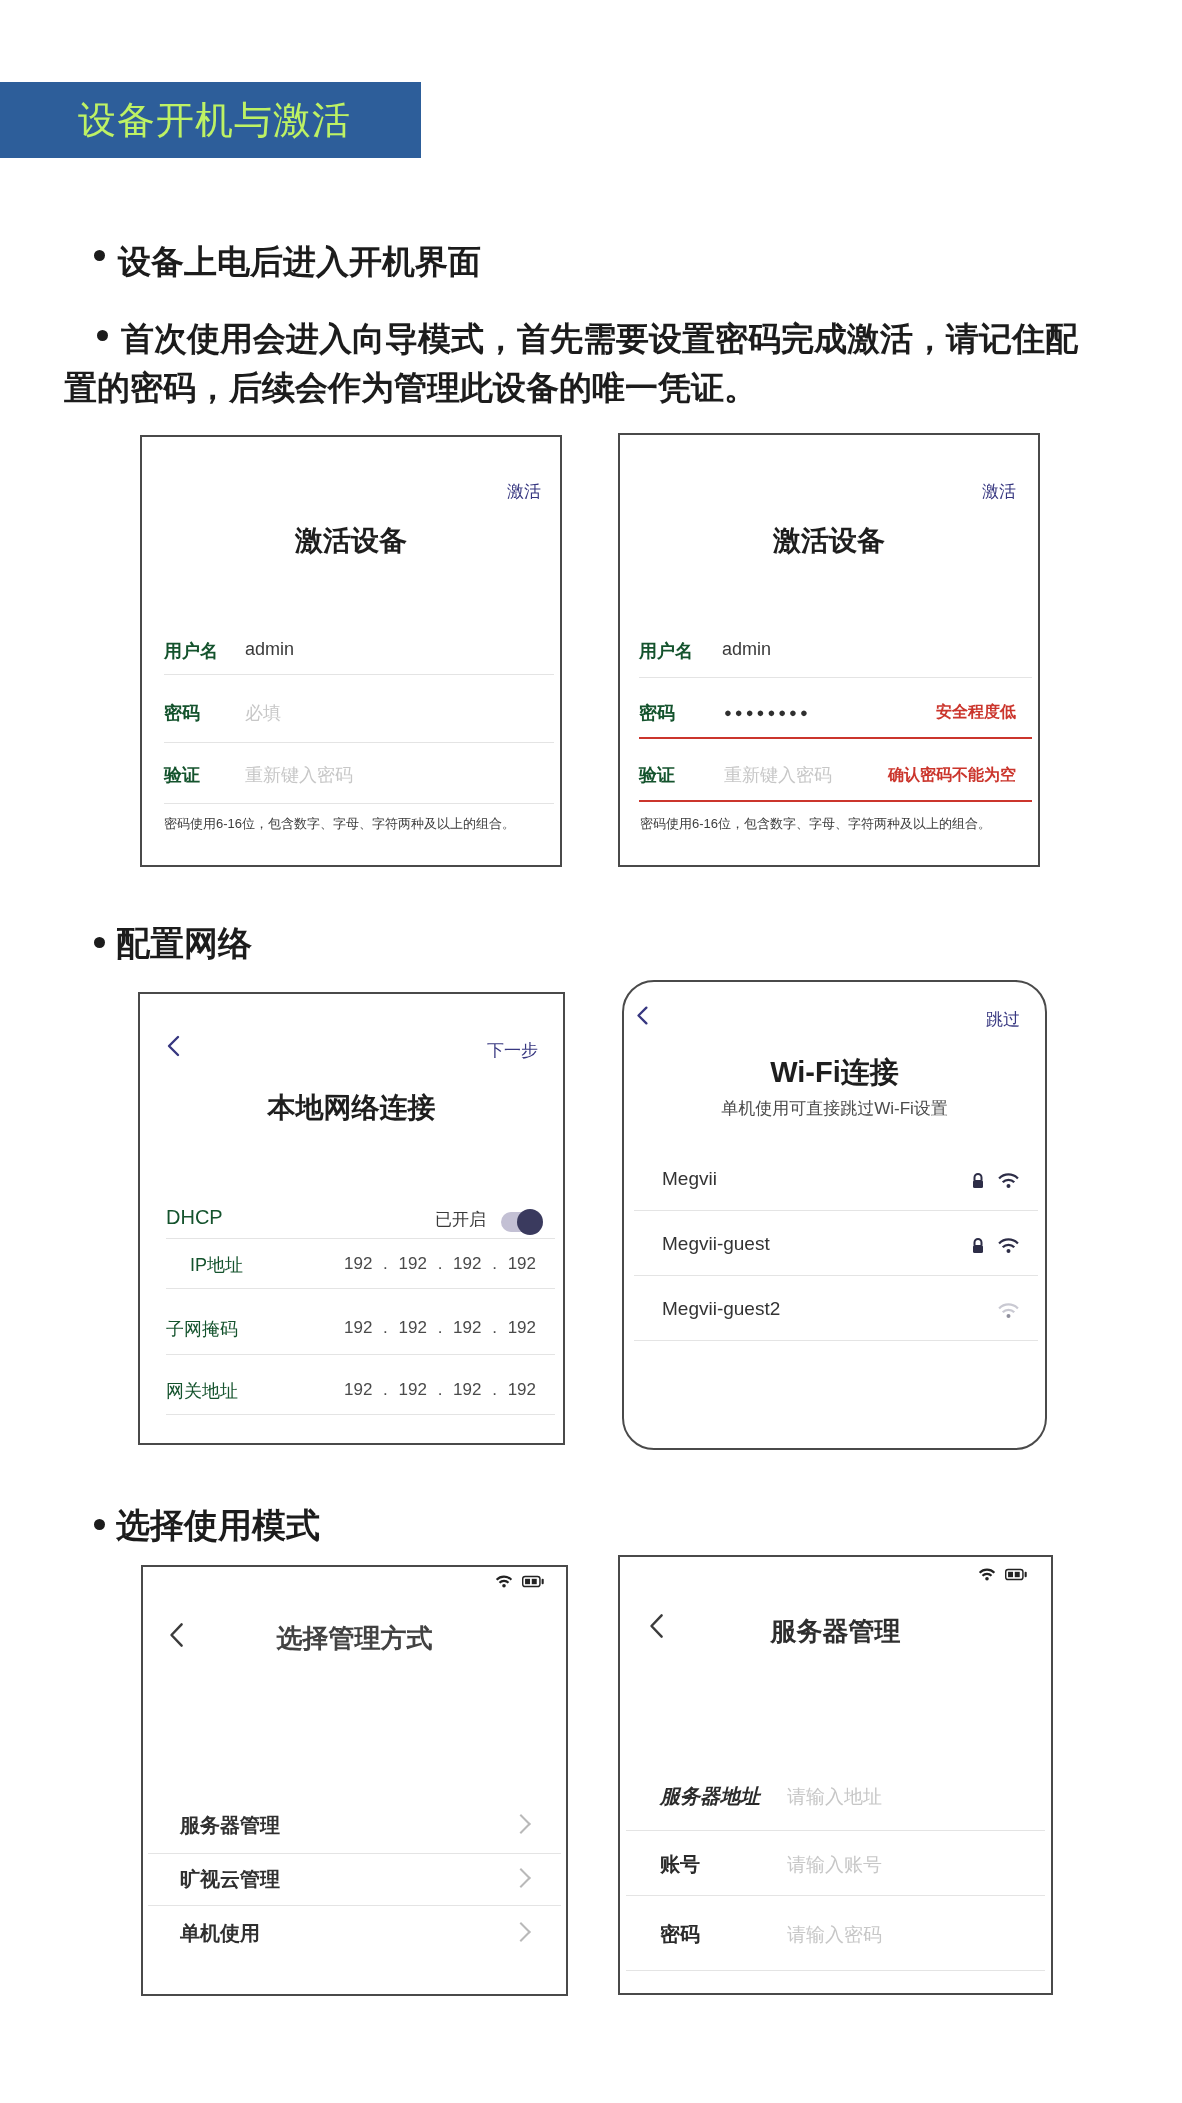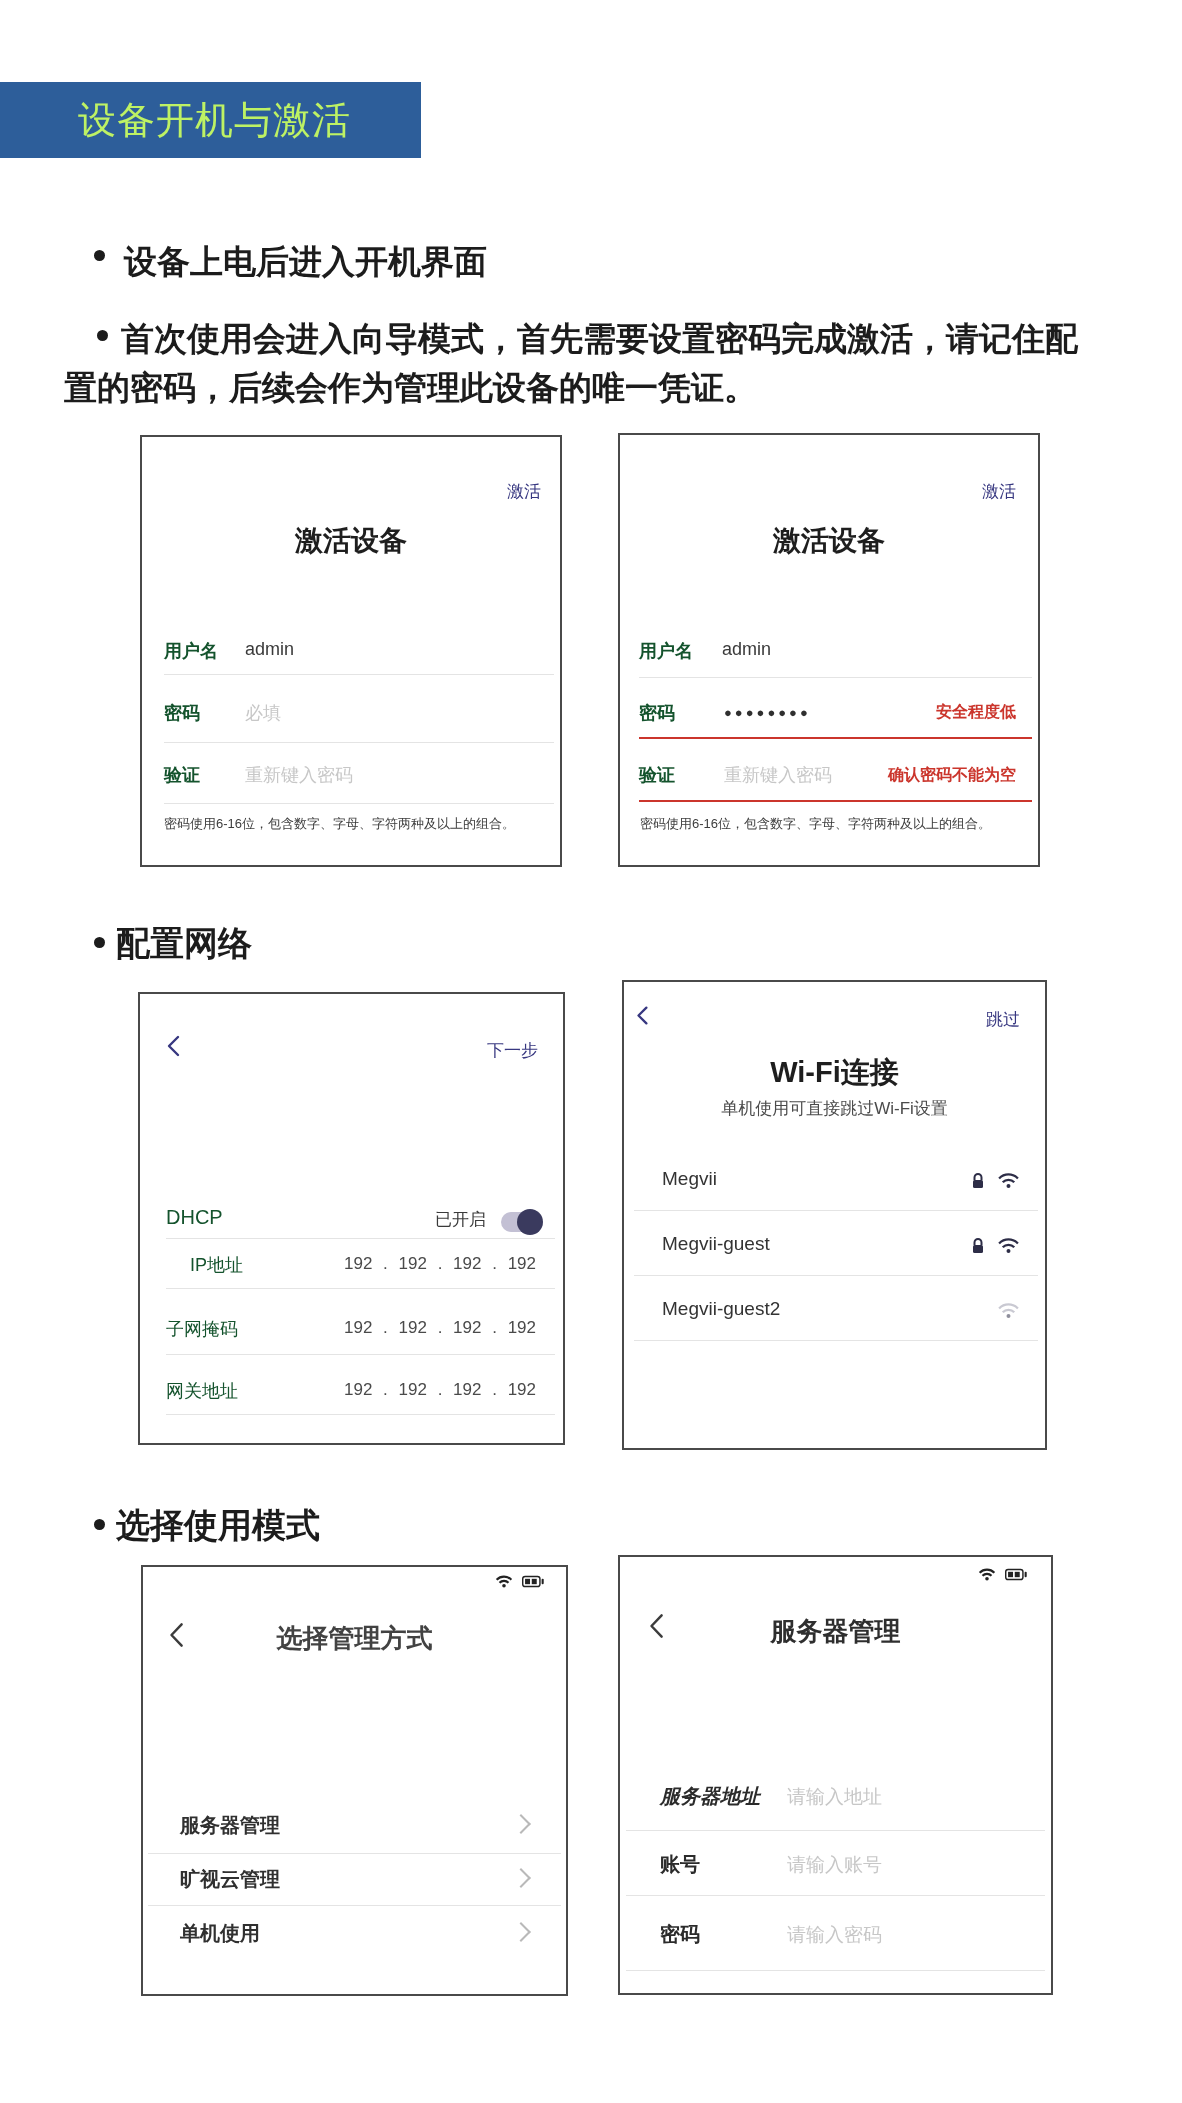--- a/index.html
+++ b/index.html
@@ -49,21 +49,21 @@
 </head>
 <body>
 
 <div class="page">
 
   <div class="hdr">
     <span>设备开机与激活</span>
   </div>
 
   <span class="bdot" style="left:94px;top:250px;"></span>
-  <div class="btxt" style="left:118px;top:240px;font-size:33px;margin-left:6px;">设备上电后进入开机界面</div>
+  <div class="btxt" style="left:118px;top:240px;font-size:33px;">设备上电后进入开机界面</div>
 
   <span class="bdot" style="left:97px;top:330px;"></span>
   <div class="btxt" style="left:121px;top:317px;font-size:33px;">首次使用会进入向导模式，首先需要设置密码完成激活，请记住配</div>
   <div class="btxt" style="left:64px;top:366px;font-size:33px;">置的密码，后续会作为管理此设备的唯一凭证。</div>
 
   <span class="bdot" style="left:94px;top:937px;"></span>
   <div class="btxt" style="left:116px;top:921px;font-size:34px;">配置网络</div>
 
   <span class="bdot" style="left:94px;top:1519px;"></span>
   <div class="btxt" style="left:116px;top:1503px;font-size:34px;">选择使用模式</div>
@@ -108,20 +108,21 @@
     <div class="note" style="left:20px;top:380px;">密码使用6-16位，包含数字、字母、字符两种及以上的组合。</div>
   </div>
 
   <div class="screen" style="left:138px;top:992px;width:427px;height:453px;">
     <div class="backchev" style="left:25px;top:40px;color:var(--link);">
       <svg width="16" height="24" viewBox="0 0 16 24">
           <polyline points="13,3 4,12 13,21" fill="none" stroke="currentColor" stroke-width="2.4" stroke-linecap="round" stroke-linejoin="round"></polyline>
         </svg>
     </div>
     <div class="lnk" style="right:25px;top:45px;">下一步</div>
+    <div class="ttl ctr" style="top:95px;font-size:28px;">本地网络连接</div>
 
     <div class="lbl thin" style="left:26px;top:212px;font-size:20px;">DHCP</div>
     <div class="val" style="right:77px;top:214px;font-size:17px;">已开启</div>
     <div class="toggle" style="right:20px;top:215px;">
       <div class="track"></div>
       <div class="knob"></div>
     </div>
     <div class="dv" style="left:26px;right:8px;top:244px;"></div>
 
     <div class="lbl thin" style="left:26px;top:259px;margin-left:24px;">IP地址</div>
@@ -130,21 +131,21 @@
 
     <div class="lbl thin" style="left:26px;top:323px;">子网掩码</div>
     <div class="ipv" style="right:27px;top:324px;">192 . 192 . 192 . 192</div>
     <div class="dv" style="left:26px;right:8px;top:360px;"></div>
 
     <div class="lbl thin" style="left:26px;top:385px;">网关地址</div>
     <div class="ipv" style="right:27px;top:386px;">192 . 192 . 192 . 192</div>
     <div class="dv" style="left:26px;right:8px;top:420px;"></div>
   </div>
 
-  <div class="screen" style="left:622px;top:980px;width:425px;height:470px;">
+  <div class="screen" style="left:622px;top:980px;width:425px;height:470px;border-radius:32px;">
     <div class="backchev" style="left:11px;top:23px;color:var(--link);">
       <svg width="14" height="21" viewBox="0 0 16 24">
           <polyline points="13,3 4,12 13,21" fill="none" stroke="currentColor" stroke-width="2.6" stroke-linecap="round" stroke-linejoin="round"></polyline>
         </svg>
     </div>
     <div class="lnk" style="right:25px;top:26px;">跳过</div>
     <div class="ttl ctr" style="top:71px;font-size:29px;">Wi-Fi连接</div>
     <div class="abs ctr" style="top:115px;font-size:17px;color:#4b4b4b;">单机使用可直接跳过Wi-Fi设置</div>
 
     <div class="wrow" style="left:38px;right:25px;top:186px;height:26px;">

